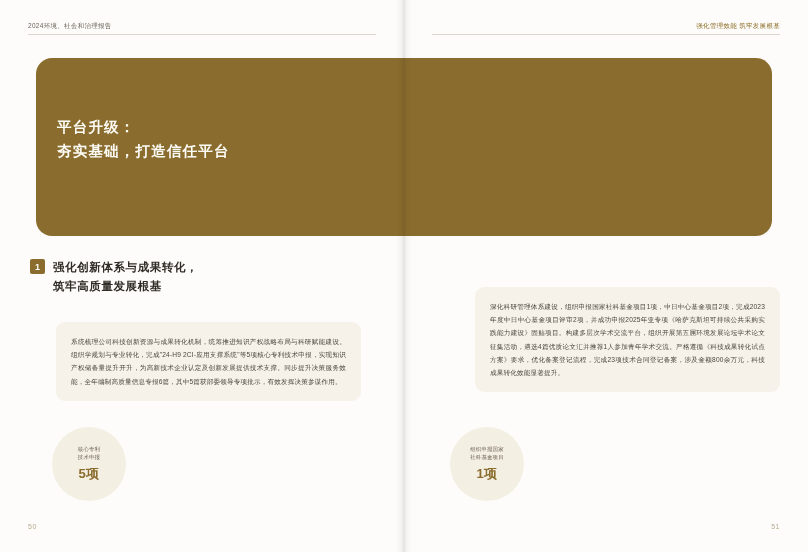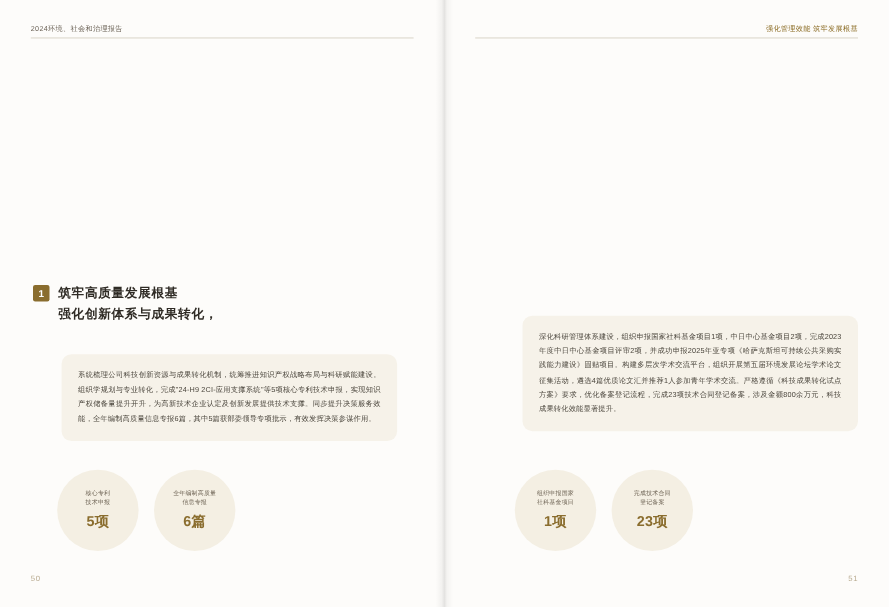--- a/index.html
+++ b/index.html
@@ -134,24 +134,24 @@
     line-height: 2.0;
     color: #4b463d;
     text-align: justify;
     letter-spacing: 0.15px;
   }
 
   
   .stats {
     position: absolute;
     display: flex;
-    gap: 14px;
+    gap: 0;
   }
   .stats-left { left: 52px; top: 427px; }
-  .stats-right { left: 468px; top: 427px; }
+  .stats-right { left: 450px; top: 427px; }
   .stat {
     width: 74px; height: 74px;
     border-radius: 50%;
     background: #f4efe3;
     display: flex;
     flex-direction: column;
     align-items: center;
     justify-content: center;
     text-align: center;
   }
@@ -181,56 +181,52 @@
   </div>
 
   <div class="page page-right">
     <div class="runhead runhead-right">强化管理效能 筑牢发展根基</div>
     <div class="runhead-rule rule-right"></div>
     <div class="pagenum pagenum-right">51</div>
   </div>
 
   <div class="gutter"></div>
 
+  <div class="hero">
+    <div class="hero-inner">
+      <div class="hero-line">平台升级：</div>
+      <div class="hero-line">夯实基础，打造信任平台</div>
+    </div>
+  </div>
 
   <div class="sec-head">
     <div class="sec-num">1</div>
     <div class="sec-title">
+      <div>强化创新体系与成果转化，</div>
       <div>筑牢高质量发展根基</div>
-      <div>强化创新体系与成果转化，</div>
     </div>
   </div>
 
   <div class="textcard textcard-left">
     <p>系统梳理公司科技创新资源与成果转化机制，统筹推进知识产权战略布局与科研赋能建设。组织学规划与专业转化，完成"24-H9 2CI-应用支撑系统"等5项核心专利技术申报，实现知识产权储备量提升开升，为高新技术企业认定及创新发展提供技术支撑。同步提升决策服务效能，全年编制高质量信息专报6篇，其中5篇获部委领导专项批示，有效发挥决策参谋作用。</p>
   </div>
 
   <div class="textcard textcard-right">
     <p>深化科研管理体系建设，组织申报国家社科基金项目1项，中日中心基金项目2项，完成2023年度中日中心基金项目评审2项，并成功申报2025年亚专项《哈萨克斯坦可持续公共采购实践能力建设》固贴项目。构建多层次学术交流平台，组织开展第五届环境发展论坛学术论文征集活动，遴选4篇优质论文汇并推荐1人参加青年学术交流。严格遵循《科技成果转化试点方案》要求，优化备案登记流程，完成23项技术合同登记备案，涉及金额800余万元，科技成果转化效能显著提升。</p>
   </div>
 
   <div class="stats stats-left">
     <div class="stat">
       <div class="stat-label">核心专利</div>
       <div class="stat-label">技术申报</div>
       <div class="stat-value">5项</div>
     </div>
-    <div class="stat">
-      <div class="stat-label">全年编制高质量</div>
-      <div class="stat-label">信息专报</div>
-      <div class="stat-value">6篇</div>
-    </div>
   </div>
 
   <div class="stats stats-right">
     <div class="stat">
       <div class="stat-label">组织申报国家</div>
       <div class="stat-label">社科基金项目</div>
       <div class="stat-value">1项</div>
     </div>
-    <div class="stat">
-      <div class="stat-label">完成技术合同</div>
-      <div class="stat-label">登记备案</div>
-      <div class="stat-value">23项</div>
-    </div>
   </div>
 
 </div>
 
 </body></html>

